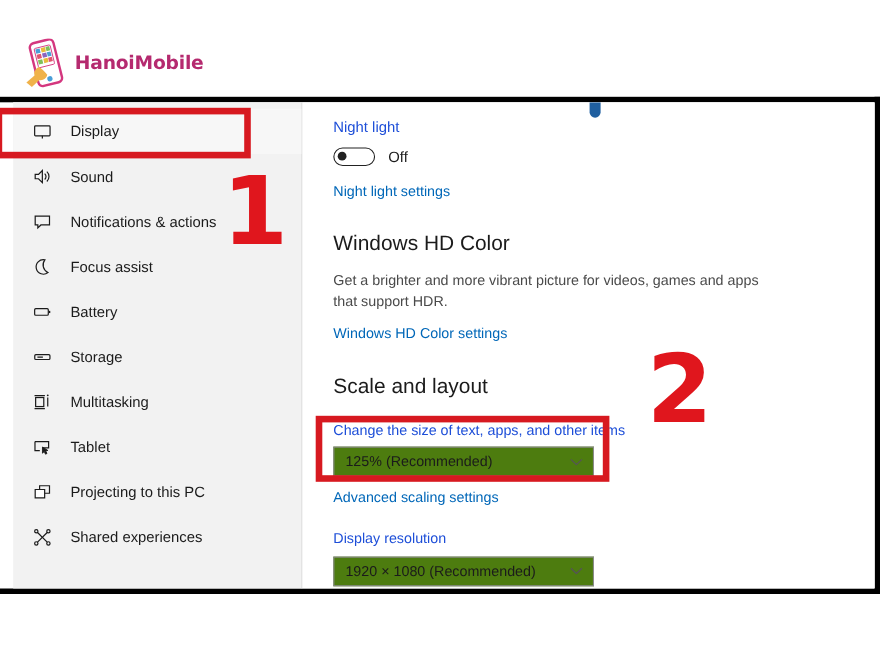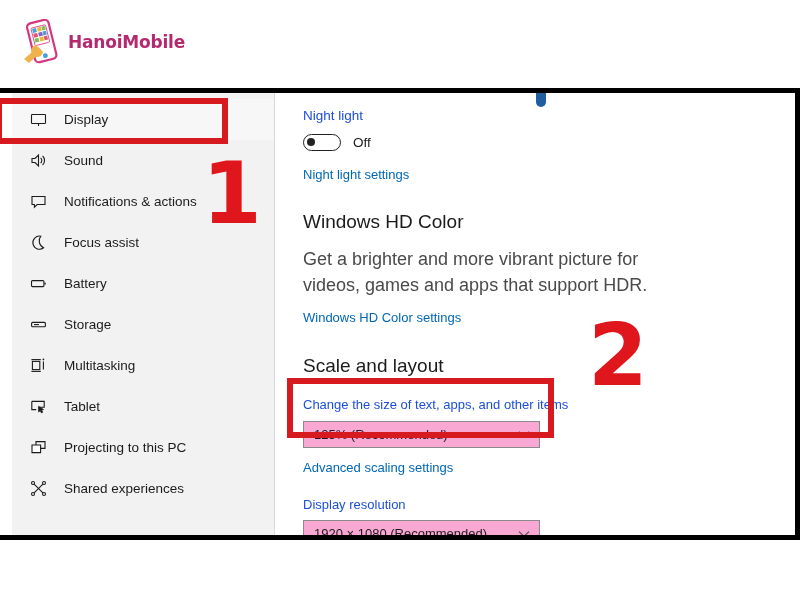--- a/index.html
+++ b/index.html
@@ -16,21 +16,21 @@
     position: relative;
     width: 800px;
     height: 600px;
     background: #ffffff;
   }
 
   
   .brand {
     position: absolute;
     left: 22px;
-    top: 18px;
+    top: 34px;
     display: flex;
     align-items: center;
     gap: 6px;
     height: 48px;
   }
   .brand-mark {
     width: 40px;
     height: 46px;
     position: relative;
   }
@@ -118,21 +118,21 @@
     color: #1d4ed8;
     line-height: 1.35;
   }
   .sec-title {
     font-size: 19px;
     color: #1b1b1b;
     font-weight: 400;
     line-height: 1.2;
   }
   .desc {
-    font-size: 18px;
+    font-size: 13px;
     color: #4a4a4a;
     line-height: 1.45;
     max-width: 392px;
   }
   .link {
     font-size: 13px;
     color: #0067b8;
     cursor: pointer;
     display: inline-block;
   }
@@ -166,21 +166,21 @@
   .toggle-state {
     font-size: 13.5px;
     color: #1b1b1b;
   }
 
   
   .combo {
     width: 237px;
     height: 27px;
     border: 1px solid #8a8a8a;
-    background: #f9a8d4;
+    background: #4d7c0f;
     display: flex;
     align-items: center;
     justify-content: space-between;
     padding: 0 9px 0 10px;
     box-sizing: border-box;
     font-size: 13px;
     color: #1b1b1b;
     cursor: pointer;
   }
   .chev {

